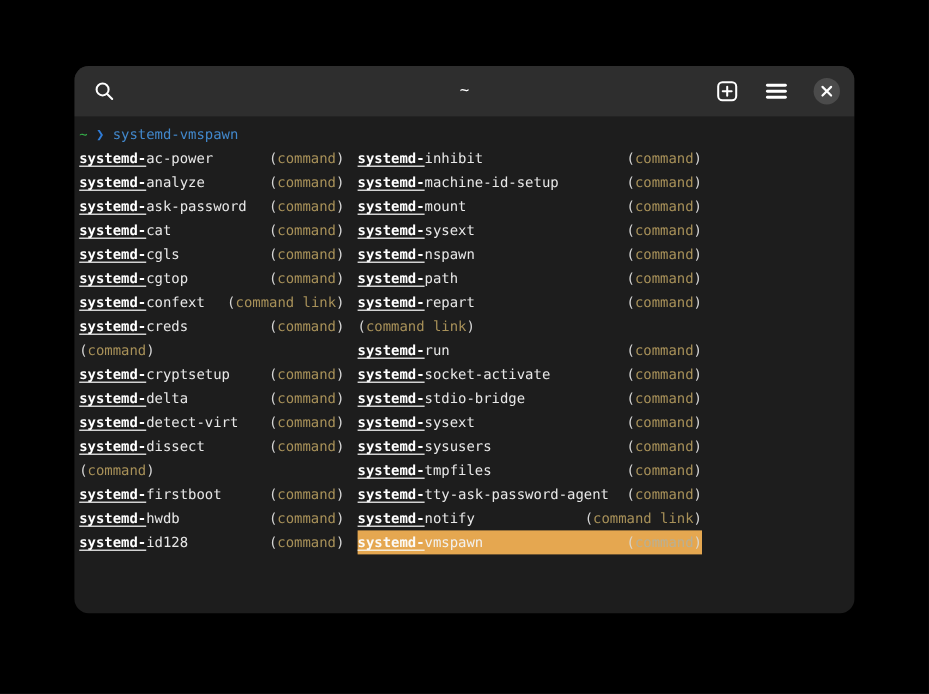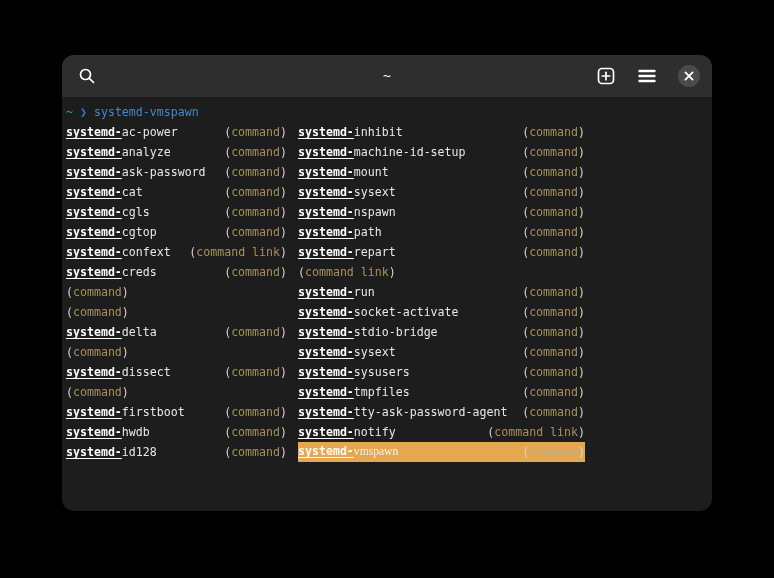--- a/index.html
+++ b/index.html
@@ -88,21 +88,21 @@
     font-weight: bold;
     color: #ffffff;
     text-decoration: underline;
     text-decoration-thickness: 1px;
     text-underline-offset: 2px;
   }
   .entry .rest { color: #e8e8e8; }
   .entry .paren { color: #d6d6d6; }
   .entry .desc-word { color: var(--desc-color, #a89159); }
   .entry.selected { background: var(--highlight, #e5a750); }
-  .entry.selected .rest { color: #f2f1ee; font-family: Liberation Serif, serif; }
+  .entry.selected .rest { color: #f2f1ee; }
   .entry.selected .prefix { color: #fbfaf7; }
   .entry.selected .paren { color: #d9d6cd; }
   .entry.selected .desc-word { color: #b9b094; }
 </style>
 </head>
 <body>
 
 <div class="window">
 
   <div class="titlebar">
@@ -154,23 +154,23 @@
       <div class="col col-1">
           <div class="entry"><span><span class="prefix">systemd-</span><span class="rest">ac-power</span></span><span><span class="paren">(</span><span class="desc-word">command</span><span class="paren">)</span></span></div>
           <div class="entry"><span><span class="prefix">systemd-</span><span class="rest">analyze</span></span><span><span class="paren">(</span><span class="desc-word">command</span><span class="paren">)</span></span></div>
           <div class="entry"><span><span class="prefix">systemd-</span><span class="rest">ask-password</span></span><span><span class="paren">(</span><span class="desc-word">command</span><span class="paren">)</span></span></div>
           <div class="entry"><span><span class="prefix">systemd-</span><span class="rest">cat</span></span><span><span class="paren">(</span><span class="desc-word">command</span><span class="paren">)</span></span></div>
           <div class="entry"><span><span class="prefix">systemd-</span><span class="rest">cgls</span></span><span><span class="paren">(</span><span class="desc-word">command</span><span class="paren">)</span></span></div>
           <div class="entry"><span><span class="prefix">systemd-</span><span class="rest">cgtop</span></span><span><span class="paren">(</span><span class="desc-word">command</span><span class="paren">)</span></span></div>
           <div class="entry"><span><span class="prefix">systemd-</span><span class="rest">confext</span></span><span><span class="paren">(</span><span class="desc-word">command link</span><span class="paren">)</span></span></div>
           <div class="entry"><span><span class="prefix">systemd-</span><span class="rest">creds</span></span><span><span class="paren">(</span><span class="desc-word">command</span><span class="paren">)</span></span></div>
           <div class="entry"><span><span class="paren">(</span><span class="desc-word">command</span><span class="paren">)</span></span></div>
-          <div class="entry"><span><span class="paren">(</span><span class="desc-word">command</span><span class="paren">)</span></span></div>
+          <div class="entry"><span><span class="prefix">systemd-</span><span class="rest">cryptsetup</span></span><span><span class="paren">(</span><span class="desc-word">command</span><span class="paren">)</span></span></div>
           <div class="entry"><span><span class="prefix">systemd-</span><span class="rest">delta</span></span><span><span class="paren">(</span><span class="desc-word">command</span><span class="paren">)</span></span></div>
-          <div class="entry"><span><span class="paren">(</span><span class="desc-word">command</span><span class="paren">)</span></span></div>
+          <div class="entry"><span><span class="prefix">systemd-</span><span class="rest">detect-virt</span></span><span><span class="paren">(</span><span class="desc-word">command</span><span class="paren">)</span></span></div>
           <div class="entry"><span><span class="prefix">systemd-</span><span class="rest">dissect</span></span><span><span class="paren">(</span><span class="desc-word">command</span><span class="paren">)</span></span></div>
           <div class="entry"><span><span class="paren">(</span><span class="desc-word">command</span><span class="paren">)</span></span></div>
           <div class="entry"><span><span class="prefix">systemd-</span><span class="rest">firstboot</span></span><span><span class="paren">(</span><span class="desc-word">command</span><span class="paren">)</span></span></div>
           <div class="entry"><span><span class="prefix">systemd-</span><span class="rest">hwdb</span></span><span><span class="paren">(</span><span class="desc-word">command</span><span class="paren">)</span></span></div>
           <div class="entry"><span><span class="prefix">systemd-</span><span class="rest">id128</span></span><span><span class="paren">(</span><span class="desc-word">command</span><span class="paren">)</span></span></div>
         </div>
       <div class="col col-2">
           <div class="entry"><span><span class="prefix">systemd-</span><span class="rest">inhibit</span></span><span><span class="paren">(</span><span class="desc-word">command</span><span class="paren">)</span></span></div>
           <div class="entry"><span><span class="prefix">systemd-</span><span class="rest">machine-id-setup</span></span><span><span class="paren">(</span><span class="desc-word">command</span><span class="paren">)</span></span></div>
           <div class="entry"><span><span class="prefix">systemd-</span><span class="rest">mount</span></span><span><span class="paren">(</span><span class="desc-word">command</span><span class="paren">)</span></span></div>

